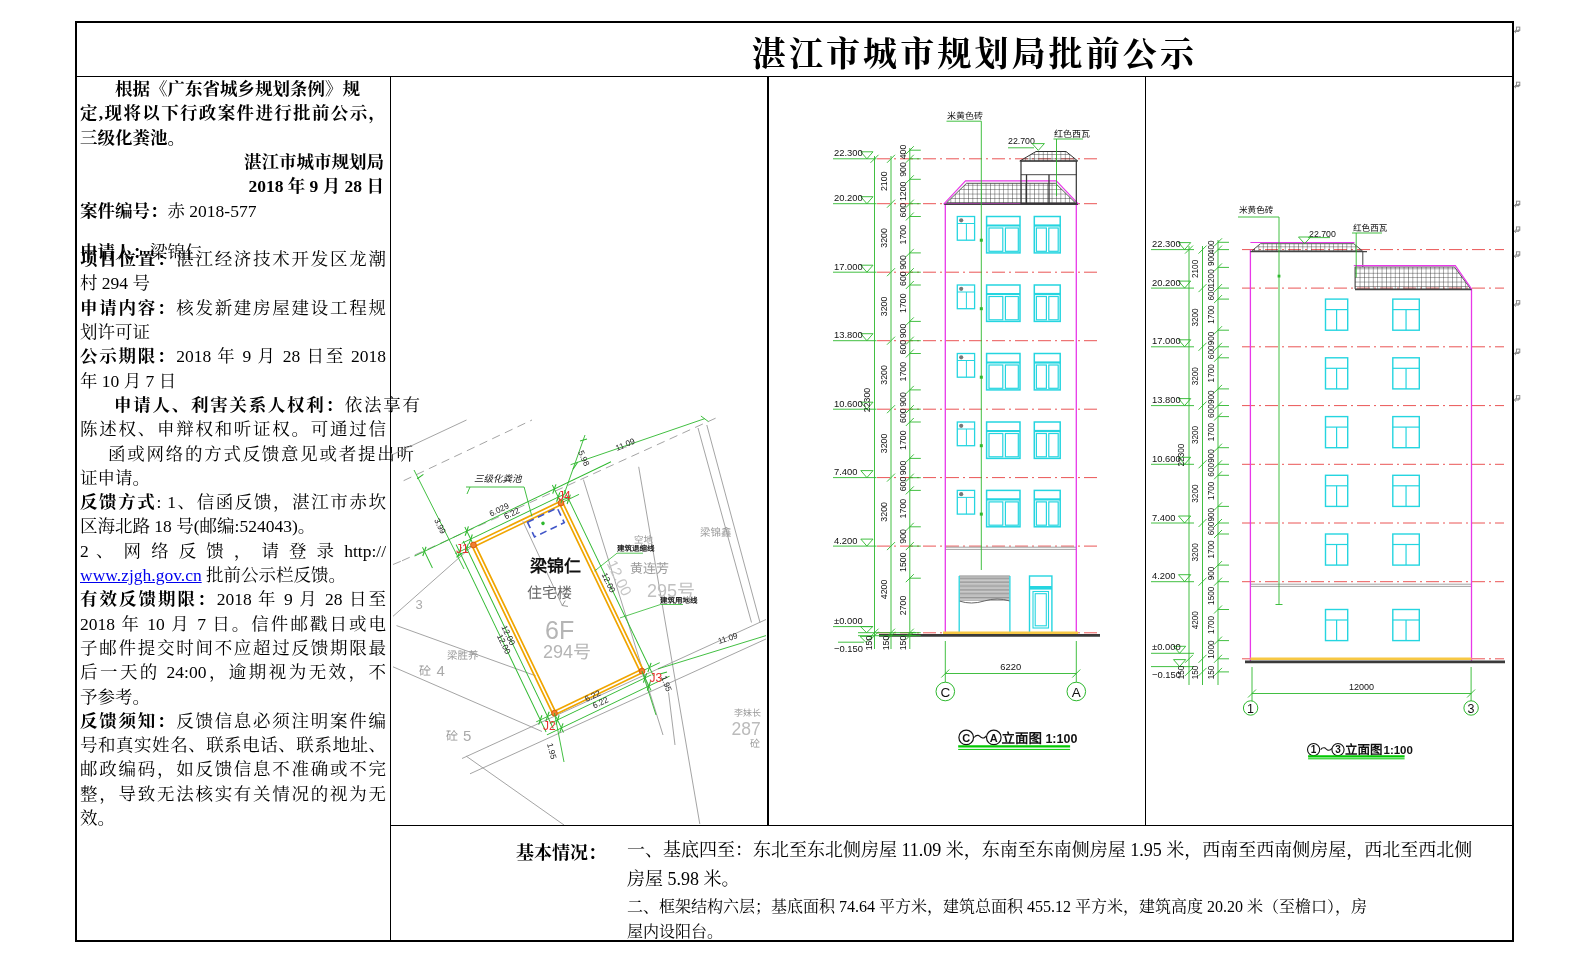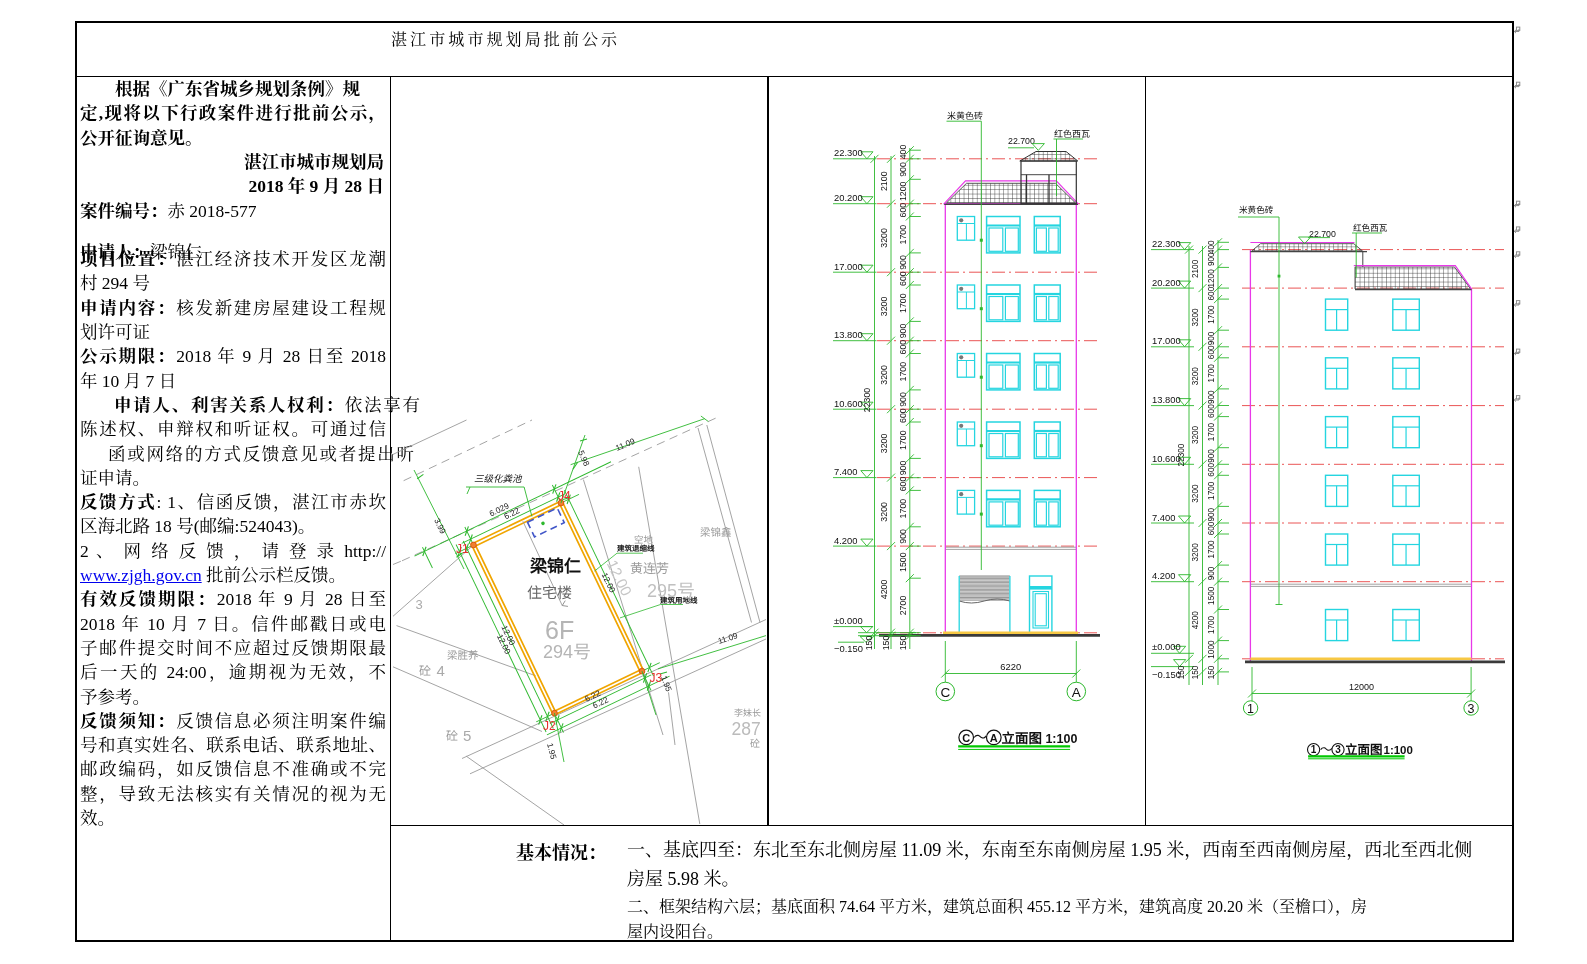--- a/index.html
+++ b/index.html
@@ -19,26 +19,26 @@
 <div class="ln" style="left:75px;top:75.5px;width:1439px;height:1.6px;"></div>
 
 <div class="ln" style="left:389.5px;top:76px;width:1.6px;height:866px;"></div>
 
 <div class="ln" style="left:767px;top:76px;width:1.6px;height:749px;"></div>
 
 <div class="ln" style="left:1144.5px;top:76px;width:1.6px;height:749px;"></div>
 
 <div class="ln" style="left:390px;top:824.5px;width:1124px;height:1.6px;"></div>
 
-<div class="abs" style="left:391px;top:26.5px;width:806px;text-align:left;font-size:16px;font-weight:normal;letter-spacing:3.1px;">湛江市城市规划局批前公示</div>
+<div class="abs" style="left:391px;top:26.5px;width:806px;text-align:right;font-size:34px;font-weight:bold;letter-spacing:3.1px;">湛江市城市规划局批前公示</div>
 
 <div id="leftcol" class="abs" style="left:0;top:77px;width:1587px;height:0;">
 <div class="tl" style="top:0px;"><b>　　根据《广东省城乡规划条例》规</b></div>
 <div class="tl ju" style="top:24.3px;"><b>定,现将以下行政案件进行批前公示，</b></div>
-<div class="tl" style="top:48.6px;"><b>公开征询意见。</b></div>
+<div class="tl" style="top:48.6px;"><b>三级化粪池。</b></div>
 <div class="tl" style="top:72.9px;text-align:right;width:304px;"><b>湛江市城市规划局</b></div>
 <div class="tl" style="top:97.2px;text-align:right;width:304px;"><b>2018 年 9 月 28 日</b></div>
 <div class="tl" style="top:121.5px;"><b>案件编号：</b>赤 2018-577</div>
 <div class="tl" style="top:163px;"><b>申请人：</b>梁锦仁</div>
 <div class="tl ju" style="top:170.1px;"><b>项目位置：</b>湛江经济技术开发区龙潮</div>
 <div class="tl" style="top:194.4px;">村 294 号</div>
 <div class="tl ju" style="top:218.7px;"><b>申请内容：</b>核发新建房屋建设工程规</div>
 <div class="tl" style="top:243px;">划许可证</div>
 <div class="tl ju" style="top:267.3px;"><b>公示期限：</b>2018 年 9 月 28 日至 2018</div>
 <div class="tl" style="top:291.6px;">年 10 月 7 日</div>

